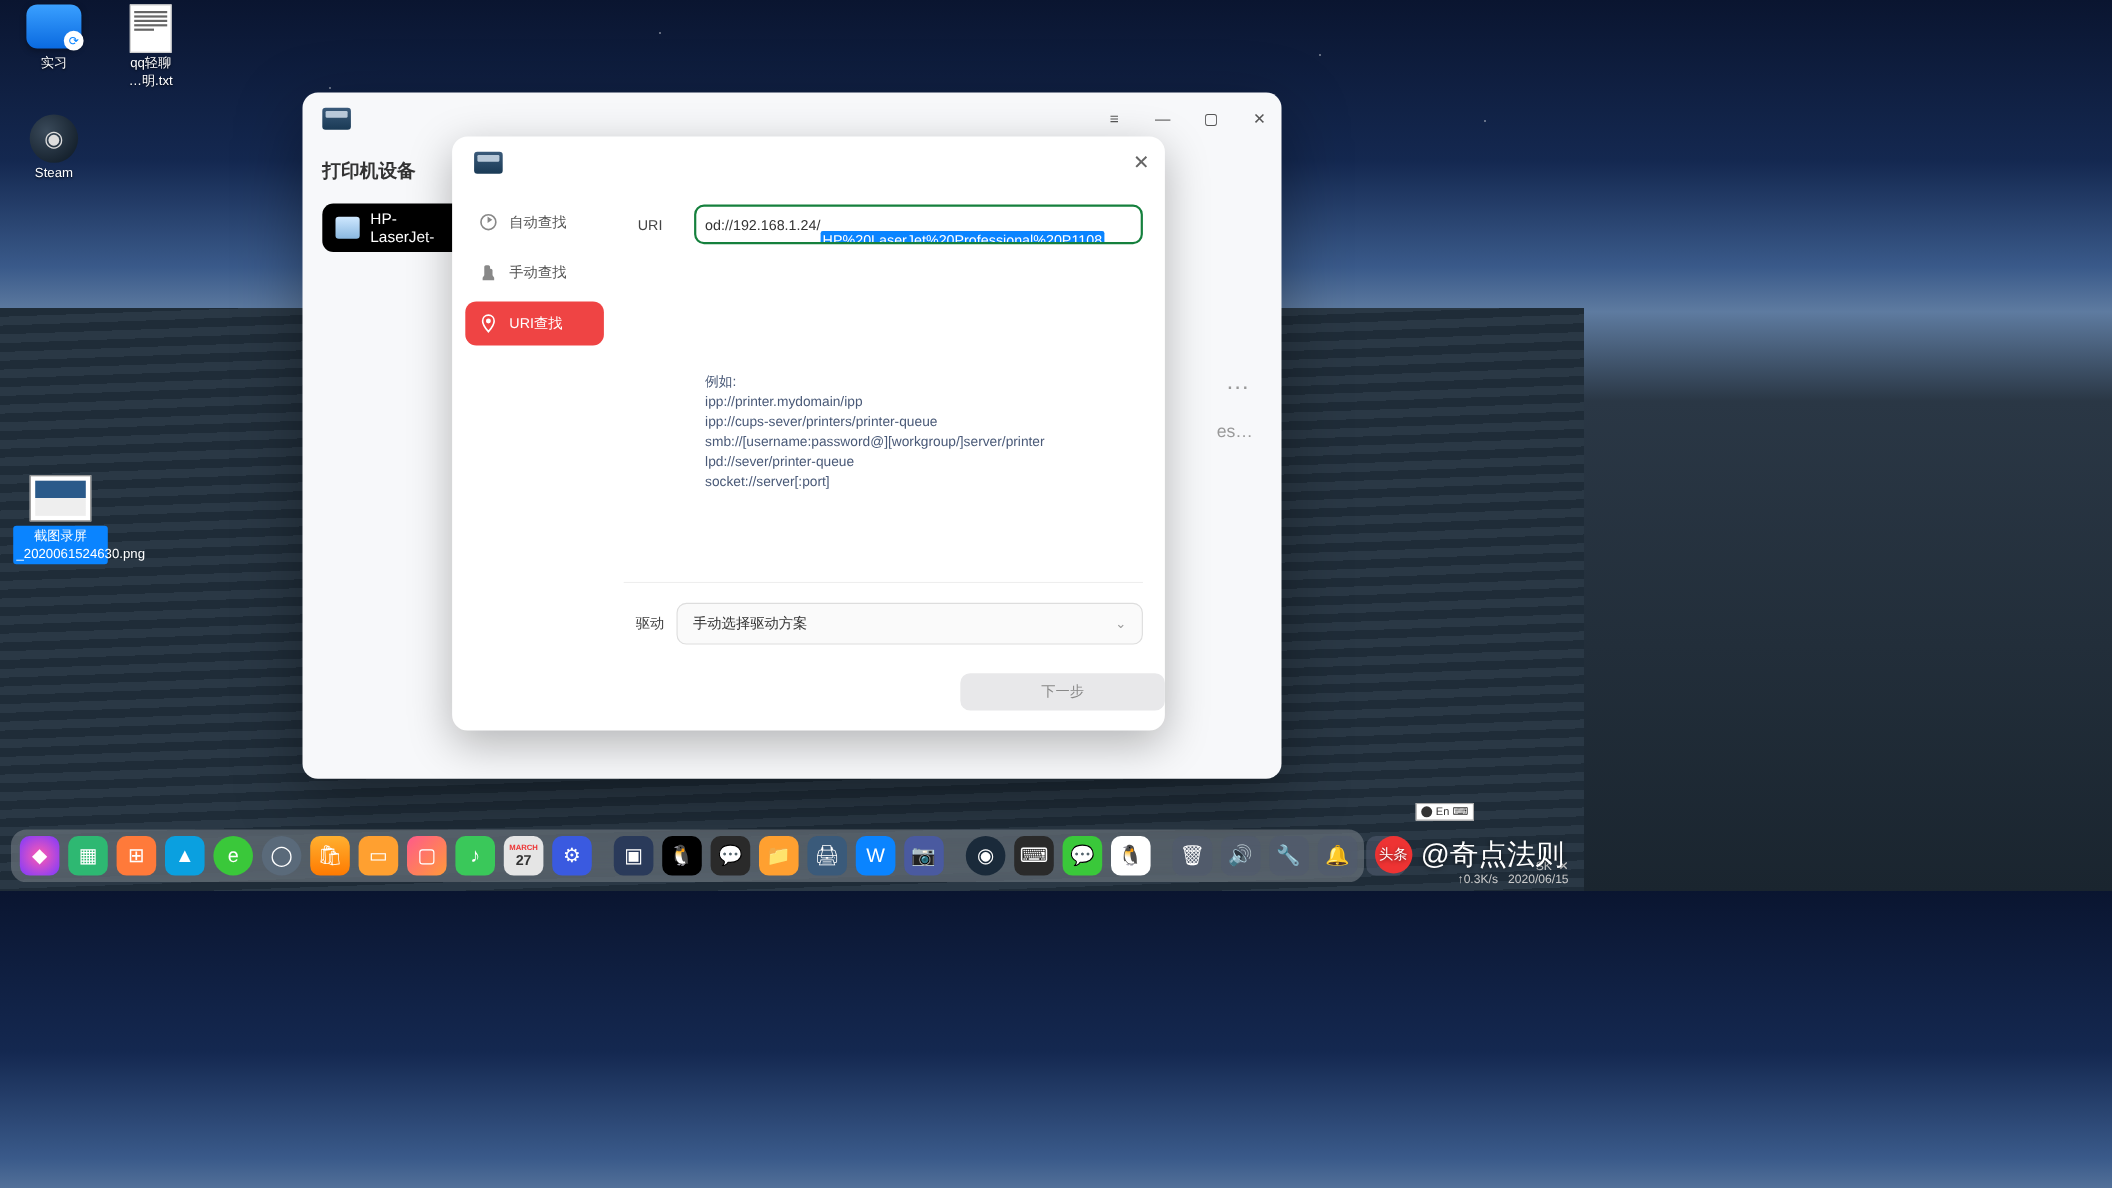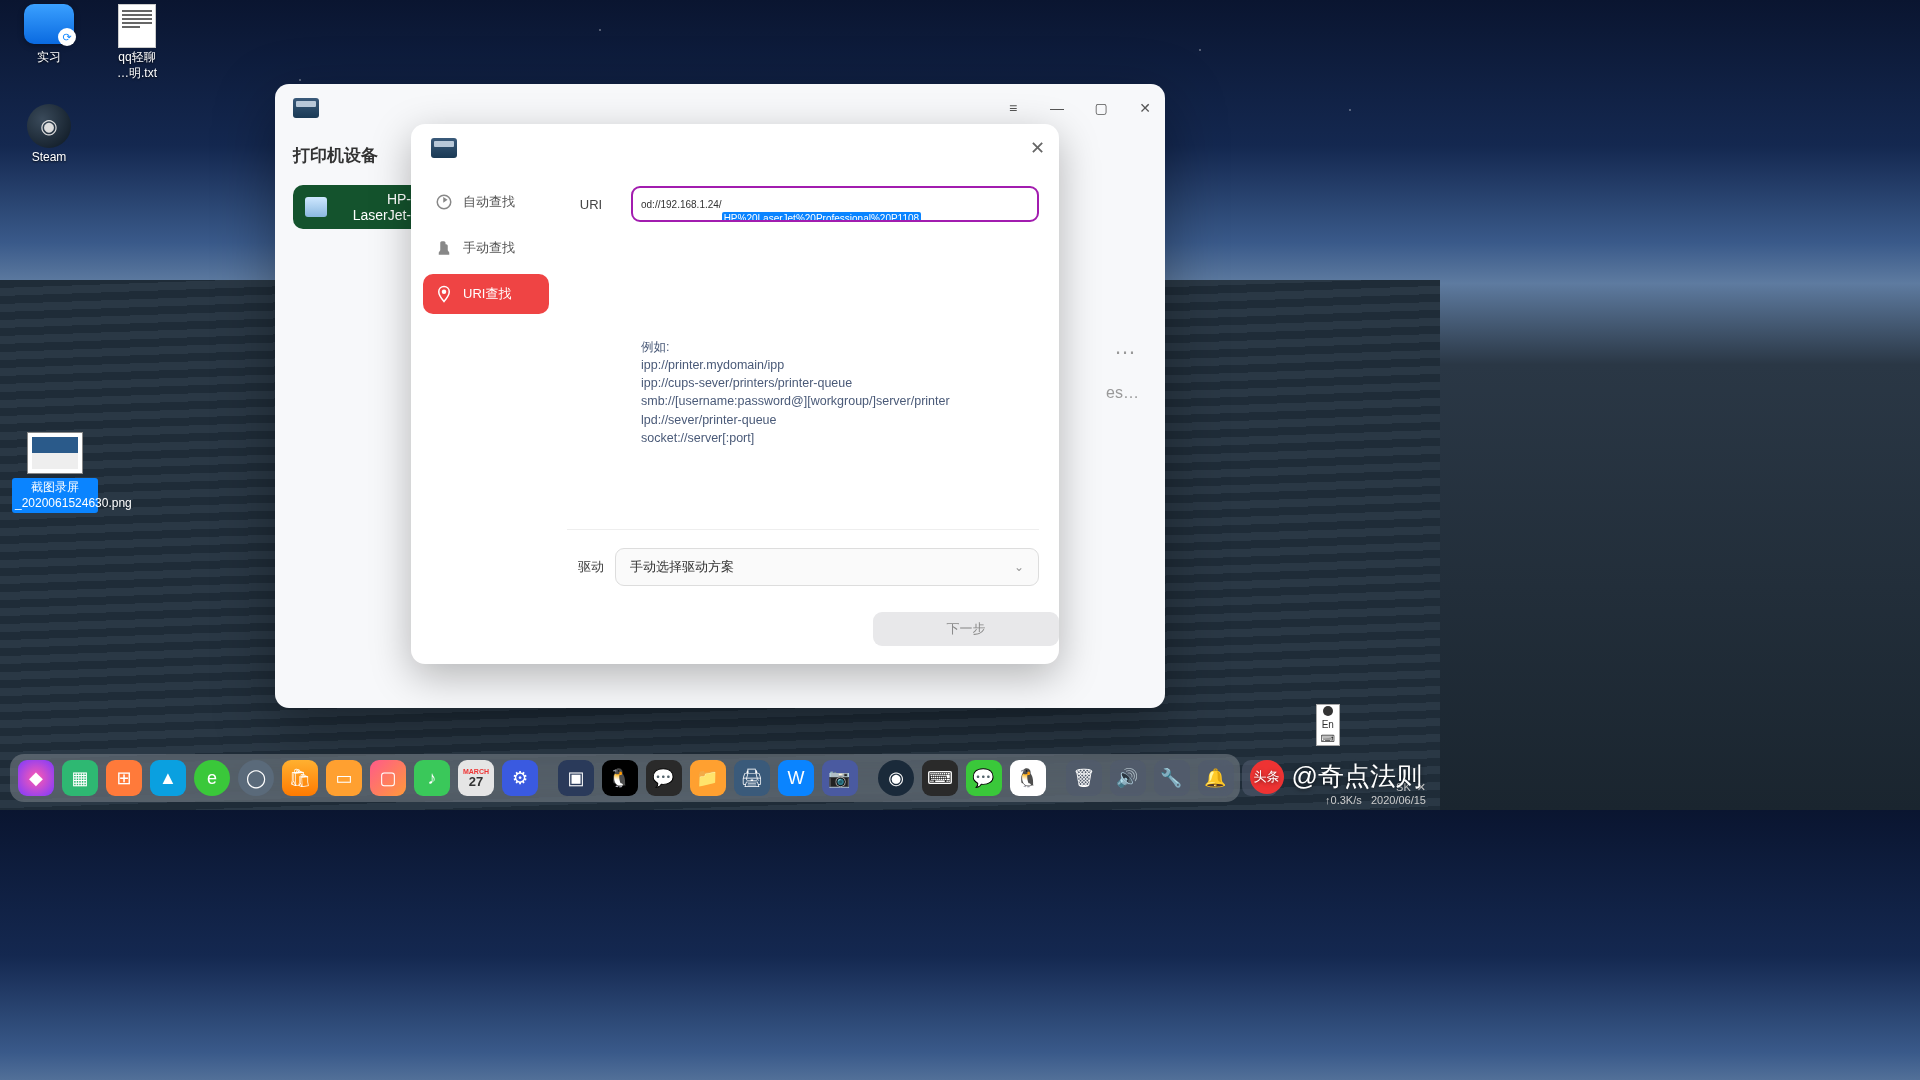--- a/index.html
+++ b/index.html
@@ -21,51 +21,51 @@
 .win{position:absolute;background:#f7f8fa;border-radius:14px;box-shadow:0 18px 60px rgba(0,0,0,.35);}
 .win1{left:275px;top:84px;width:890px;height:624px;}
 .titlebar{height:48px;display:flex;align-items:center;padding:0 12px;}
 .tb-icon{width:26px;height:20px;background:linear-gradient(#3a5a7a,#1a3a55);border-radius:3px;position:relative;margin-left:6px;}
 .tb-icon::after{content:"";position:absolute;top:3px;left:3px;right:3px;height:6px;background:#b8c8d8;border-radius:1px;}
 .tb-controls{margin-left:auto;display:flex;gap:28px;align-items:center;color:#555;}
 .tb-controls span{cursor:default;width:16px;text-align:center;font-size:14px;}
 .tb-menu{font-size:20px;line-height:1;}
 .win1-body{padding:12px 18px;}
 .win1-title{font-size:17px;font-weight:600;color:#333;margin-bottom:18px;}
-.printer-row{background:#14532d;color:#fff;border-radius:10px;height:44px;display:flex;align-items:center;padding:0 12px;width:130px;gap:10px;font-size:14px;text-align:right;}
+.printer-row{background:#000000;color:#fff;border-radius:10px;height:44px;display:flex;align-items:center;padding:0 12px;width:130px;gap:10px;font-size:14px;}
 .pr-icon{width:24px;height:20px;background:linear-gradient(#cfe8ff,#8ab8e0);border-radius:3px;}
 .right-placeholder{position:absolute;right:26px;top:250px;color:#999;font-size:22px;letter-spacing:3px;}
 .right-placeholder2{position:absolute;right:26px;top:300px;color:#999;font-size:16px;}
 .win2{left:411px;top:124px;width:648px;height:540px;background:#fff;border-radius:14px;box-shadow:0 12px 40px rgba(0,0,0,.28);display:flex;flex-direction:column;}
 .win2-tb{height:48px;display:flex;align-items:center;padding:0 14px;border-bottom:1px solid transparent;}
 .win2-close{margin-left:auto;color:#666;font-size:18px;cursor:default;}
 .win2-body{flex:1;display:flex;padding:6px 10px 10px;}
 .sidebar{width:130px;display:flex;flex-direction:column;gap:6px;padding:4px 2px;}
 .sb-item{height:40px;border-radius:10px;display:flex;align-items:center;gap:10px;padding:0 12px;font-size:13px;color:#555;}
 .sb-item.active{background:#ef4444;color:#fff;}
 .sb-icon{width:18px;height:18px;display:flex;align-items:center;justify-content:center;}
 .sb-icon svg{width:18px;height:18px;}
 .content{flex:1;padding:8px 10px 0 16px;}
 .field-row{display:flex;align-items:center;gap:16px;margin-bottom:8px;}
 .field-label{width:48px;font-size:13px;color:#444;text-align:center;}
-.uri-box{flex:1;height:36px;border:2px solid #a21caf;border-radius:9px;background:#fff;display:flex;align-items:center;padding:0 8px;font-size:10px;color:#333;overflow:hidden;white-space:nowrap;}
+.uri-box{flex:1;height:36px;border:2px solid #15803d;border-radius:9px;background:#fff;display:flex;align-items:center;padding:0 8px;font-size:13px;color:#333;overflow:hidden;white-space:nowrap;}
 .uri-sel{background:#0a84ff;color:#fff;padding:1px 2px;border-radius:2px;margin-top:28px;}
 .examples{margin:116px 0 0 74px;font-size:12.5px;color:#4a5a78;line-height:1.45;}
 .driver-row{display:flex;align-items:center;margin-top:82px;padding-top:18px;border-top:1px solid #eee;}
 .driver-select{flex:1;height:38px;border:1px solid #ddd;border-radius:9px;background:#fafafa;display:flex;align-items:center;padding:0 14px;font-size:13px;color:#333;justify-content:space-between;}
 .chev{color:#999;font-size:12px;}
 .footer{padding:14px 0 18px;display:flex;justify-content:flex-end;}
 .next-btn{width:186px;height:34px;border-radius:9px;background:#e8e8ea;color:#888;font-size:13px;display:flex;align-items:center;justify-content:center;}
 .dock{position:absolute;left:10px;bottom:8px;right:200px;height:48px;background:rgba(255,255,255,.22);backdrop-filter:blur(10px);border-radius:14px;display:flex;align-items:center;padding:0 8px;gap:8px;}
 .dock-icon{width:36px;height:36px;border-radius:9px;display:flex;align-items:center;justify-content:center;color:#fff;font-size:18px;flex-shrink:0;}
 .dock-sep{width:1px;height:28px;background:rgba(255,255,255,.35);margin:0 2px;}
 .tray{position:absolute;right:14px;bottom:4px;color:#ccc;font-size:11px;text-align:right;}
 .watermark{position:absolute;right:18px;bottom:16px;color:#fff;font-size:26px;font-weight:500;display:flex;align-items:center;gap:8px;text-shadow:0 1px 4px rgba(0,0,0,.6);}
 .wm-badge{background:#e33;width:34px;height:34px;border-radius:50%;display:flex;align-items:center;justify-content:center;font-size:13px;}
-.input-indicator{position:absolute;right:100px;bottom:64px;background:#fff;border:1px solid #aaa;padding:1px 4px;font-size:10px;color:#333;display:flex;align-items:center;gap:3px;flex-direction:column;}
+.input-indicator{position:absolute;right:100px;bottom:64px;background:#fff;border:1px solid #aaa;padding:1px 4px;font-size:10px;color:#333;display:flex;align-items:center;gap:3px;}
 .input-indicator .penguin{width:10px;height:10px;background:#333;border-radius:50%;}
 </style>
 </head>
 <body>
 
 <div class="sky-overlay"></div>
 <div class="dunes"></div>
 
 <div class="desktop-row">
   <div class="di">

